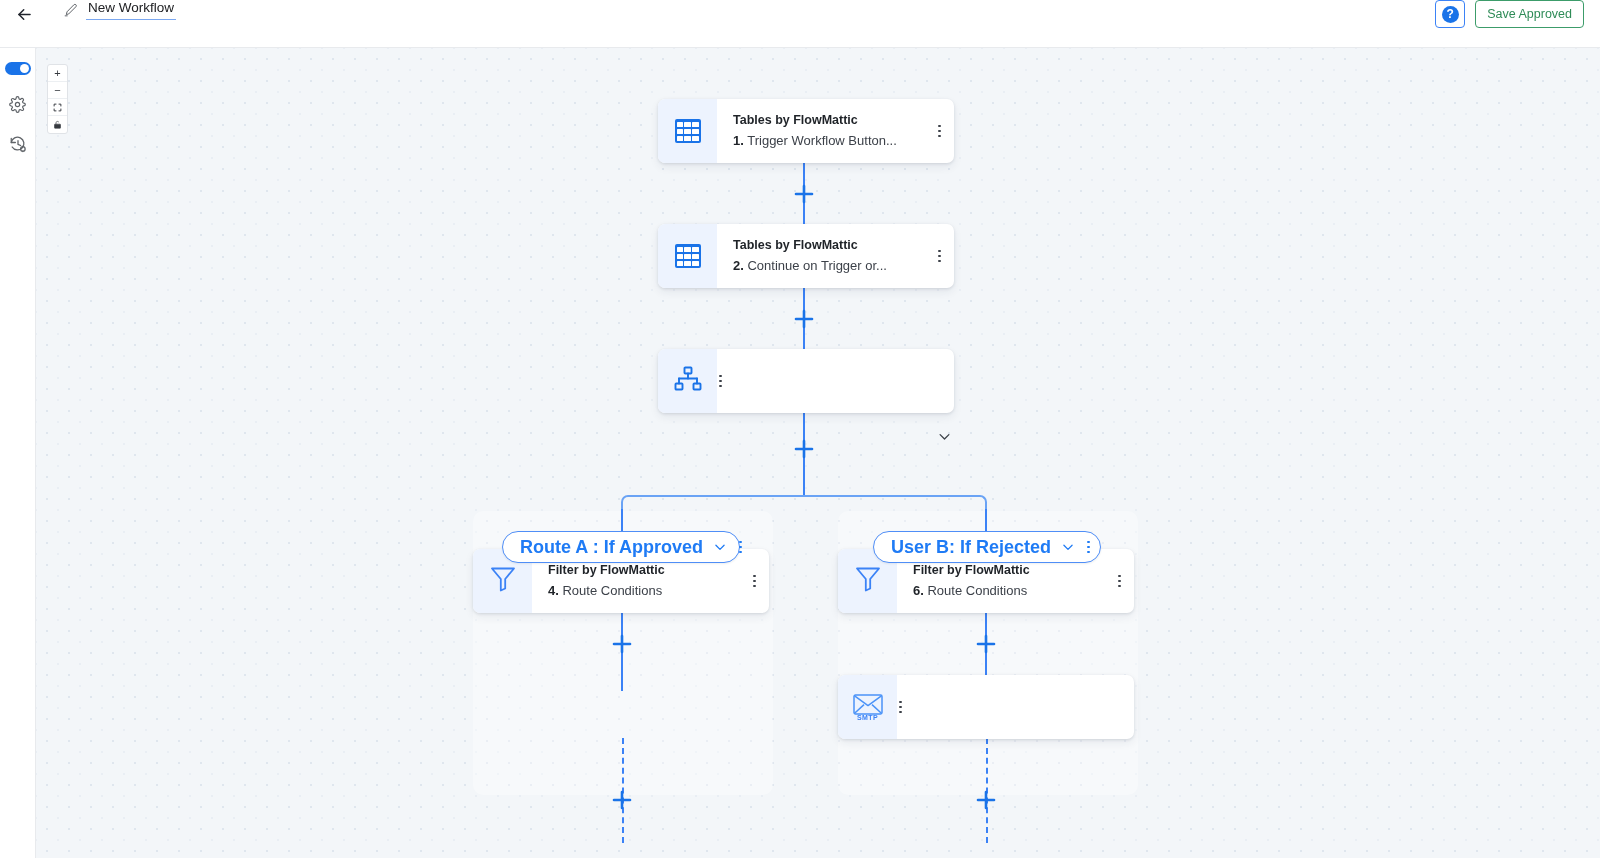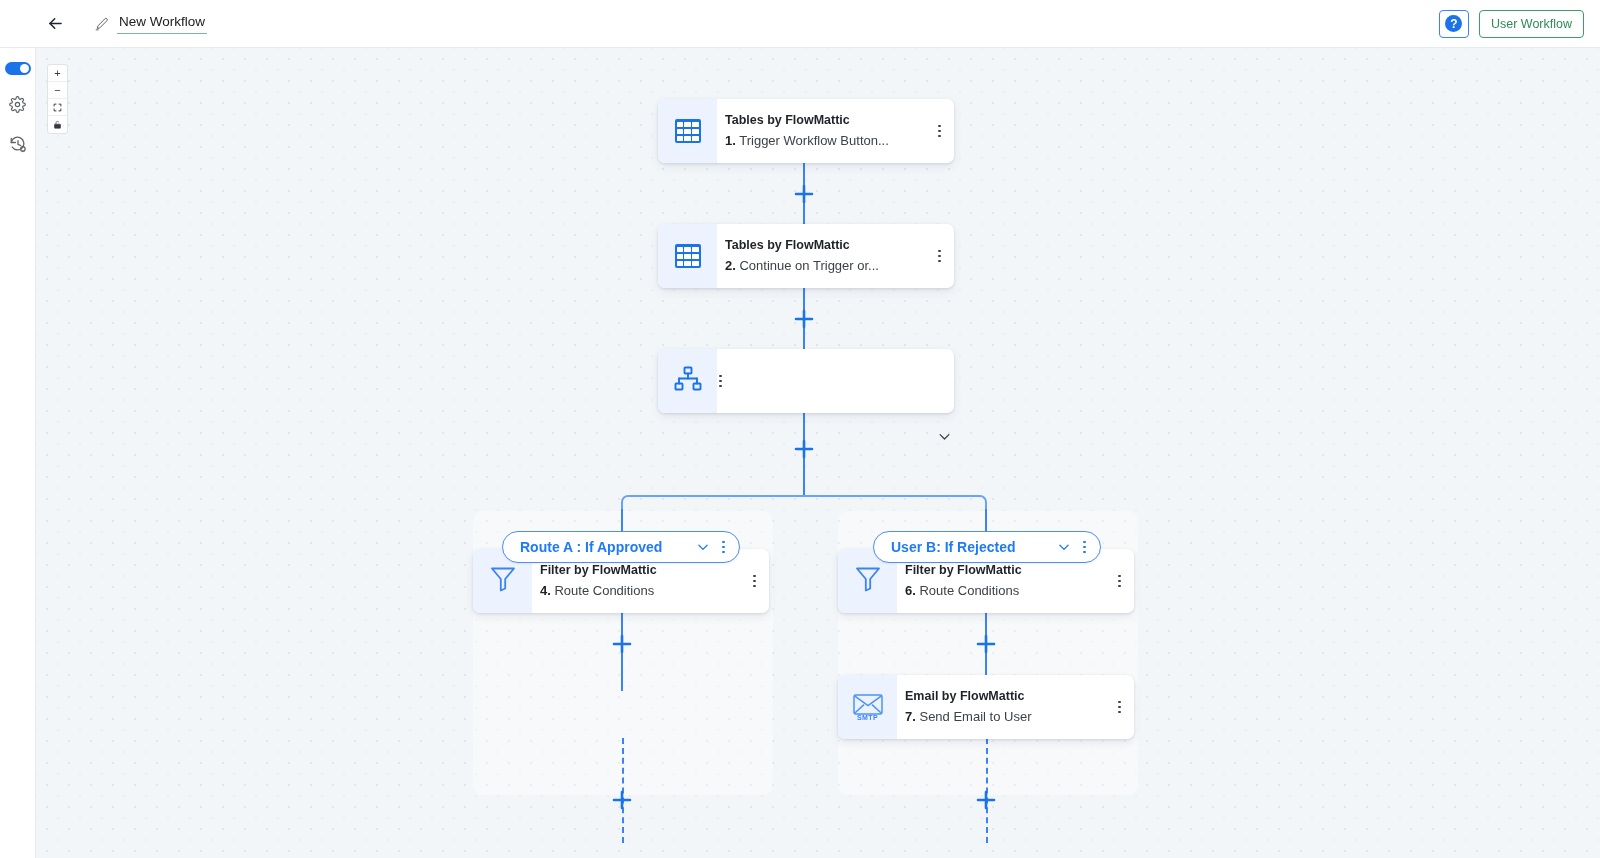--- a/index.html
+++ b/index.html
@@ -14,23 +14,22 @@
   }
 
   
   .topbar {
     position: absolute;
     top: 0; left: 0;
     width: 1600px; height: 48px;
     background: #ffffff;
     border-bottom: 1px solid #e8eaed;
     display: flex;
-    align-items: center;
+    align-items: flex-start;
     z-index: 40;
-    padding-left: 31px;
   }
   .back-arrow {
     margin-left: 10px;
     width: 28px; height: 28px;
     display: flex; align-items: center; justify-content: center;
     color: #20242c;
     cursor: pointer;
   }
   .title-group {
     display: flex;
@@ -174,21 +173,21 @@
     display: flex;
     align-items: center;
     justify-content: center;
     flex: none;
   }
   .node-body {
     flex: 1;
     display: flex;
     flex-direction: column;
     justify-content: center;
-    padding-left: 8px;
+    padding-left: 16px;
     padding-right: 6px;
     min-width: 0;
   }
   .node-title {
     font-size: 12.5px;
     font-weight: bold;
     color: #1f2328;
     line-height: 17px;
     white-space: nowrap;
   }
@@ -268,21 +267,21 @@
     border-radius: 17px;
     display: flex;
     align-items: center;
     padding: 0 12px 0 17px;
     gap: 10px;
     z-index: 14;
     box-shadow: 0 1px 2px rgba(30,45,70,0.08);
     cursor: pointer;
   }
   .route-label {
-    font-size: 14px;
+    font-size: 18px;
     font-weight: bold;
     color: #1f7bf5;
     white-space: nowrap;
   }
   .route-pill .chev { color: #1f7bf5; margin-left: auto; }
   .route-pill .kebab i { background: #1f7bf5; }
 
   
   .route-panel {
     position: absolute;
@@ -337,21 +336,21 @@
           <path d="M17 3a2.4 2.4 0 0 1 3.4 3.4L8 18.8l-4 1 1-4z"></path>
           <line x1="2" y1="22" x2="5.5" y2="22"></line>
         </svg>
     </span>
     <span class="wf-title">New Workflow</span>
   </div>
   <div class="topbar-right">
     <div class="help-btn">
       <span class="help-circle">?</span>
     </div>
-    <button class="save-btn">User Workflow</button>
+    <button class="save-btn">Save Approved</button>
   </div>
 </div>
 
 <div class="left-rail">
   <div class="toggle-switch"></div>
   <div class="rail-icon">
     <svg width="17" height="17" viewBox="0 0 24 24" fill="none" stroke="currentColor" stroke-width="1.7">
         <circle cx="12" cy="12" r="3"></circle>
         <path d="M19.4 15a1.6 1.6 0 0 0 .3 1.8l.1.1a2 2 0 1 1-2.8 2.8l-.1-.1a1.6 1.6 0 0 0-1.8-.3 1.6 1.6 0 0 0-1 1.5V21a2 2 0 1 1-4 0v-.1A1.6 1.6 0 0 0 9 19.4a1.6 1.6 0 0 0-1.8.3l-.1.1a2 2 0 1 1-2.8-2.8l.1-.1a1.6 1.6 0 0 0 .3-1.8 1.6 1.6 0 0 0-1.5-1H3a2 2 0 1 1 0-4h.1A1.6 1.6 0 0 0 4.6 9a1.6 1.6 0 0 0-.3-1.8l-.1-.1a2 2 0 1 1 2.8-2.8l.1.1a1.6 1.6 0 0 0 1.8.3H9a1.6 1.6 0 0 0 1-1.5V3a2 2 0 1 1 4 0v.1a1.6 1.6 0 0 0 1 1.5 1.6 1.6 0 0 0 1.8-.3l.1-.1a2 2 0 1 1 2.8 2.8l-.1.1a1.6 1.6 0 0 0-.3 1.8V9a1.6 1.6 0 0 0 1.5 1H21a2 2 0 1 1 0 4h-.1a1.6 1.6 0 0 0-1.5 1z"></path>
       </svg>
@@ -612,24 +611,20 @@
       <span class="smtp-wrap">
         <svg width="30" height="21" viewBox="0 0 30 21" fill="none" stroke="#4b93f8" stroke-width="1.5" stroke-linejoin="round">
             <rect x="1" y="1" width="28" height="19" rx="1.4"></rect>
             <polyline points="1.6 1.8 15 11.6 28.4 1.8"></polyline>
             <line x1="1.6" y1="19.2" x2="11" y2="10.6"></line>
             <line x1="28.4" y1="19.2" x2="19" y2="10.6"></line>
           </svg>
         <span class="smtp-text">SMTP</span>
       </span>
     </div>
-    <div class="node-body">
-      <div class="node-title">Email by FlowMattic</div>
-      <div class="node-sub"><b>7.</b> <span>Send Email to User</span></div>
-    </div>
     <div class="node-actions">
       <div class="kebab">
           <i></i>
           <i></i>
           <i></i>
         </div>
     </div>
   </div>
 
 </div>

